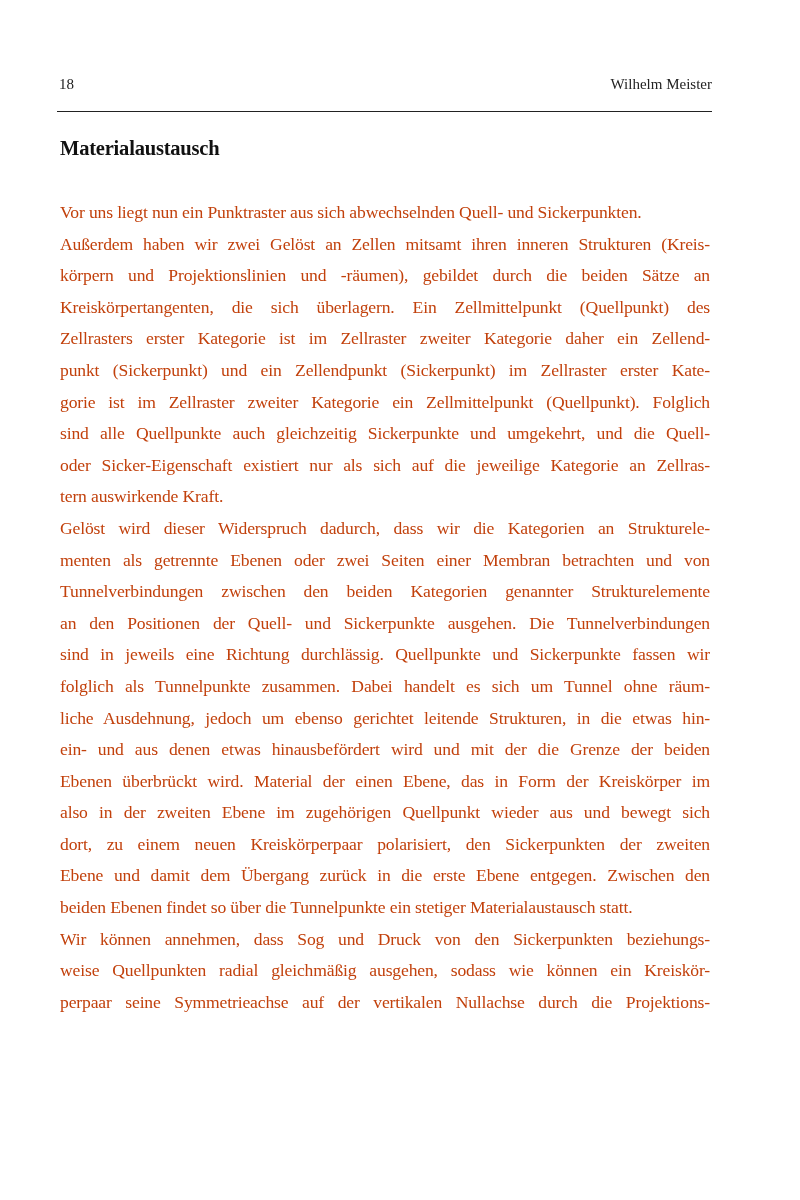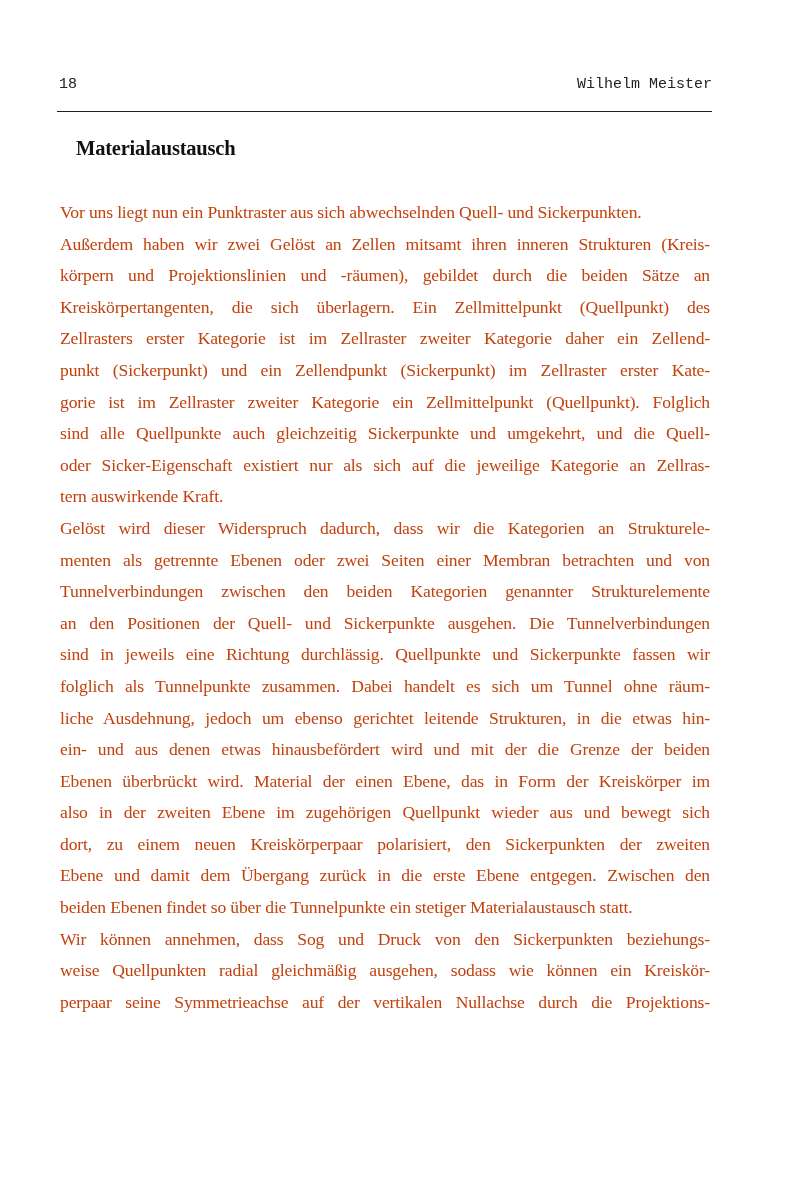--- a/index.html
+++ b/index.html
@@ -13,21 +13,21 @@
     position: relative;
     overflow: hidden;
     color: #1a1a1a;
   }
   .page-header {
     position: absolute;
     left: 57px;
     width: 655px;
     top: 76px;
     height: 24px;
-    font-family: Liberation Mono, monospace;
+    font-family: Liberation Serif, serif;
     font-size: 15px;
     color: #222;
   }
   .page-number {
     position: absolute;
     left: 2px;
     top: 0;
   }
   .running-title {
     position: absolute;
@@ -39,21 +39,21 @@
   .header-rule {
     position: absolute;
     left: 57px;
     width: 655px;
     top: 111px;
     height: 0;
     border-top: 1.5px solid #222;
   }
   .section-title {
     position: absolute;
-    left: 76px;
+    left: 60px;
     top: 137px;
     font-family: "Liberation Serif", "DejaVu Serif", serif;
     font-weight: bold;
     font-size: 20.5px;
     color: #111;
     letter-spacing: -0.2px;
   }
   .body-text {
     position: absolute;
     left: 60px;

